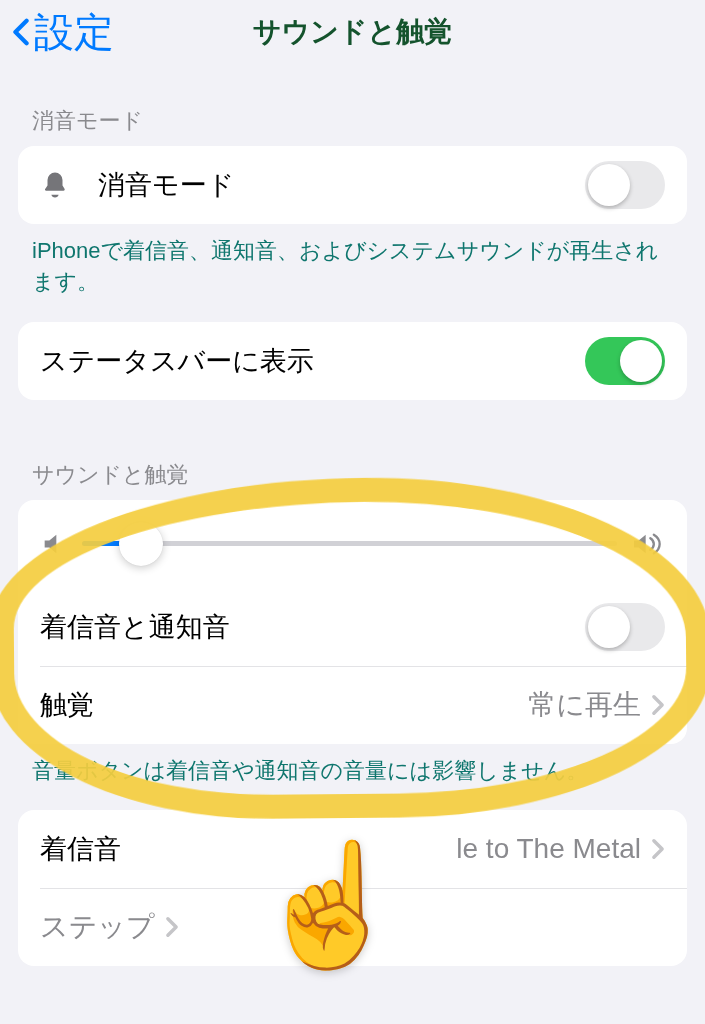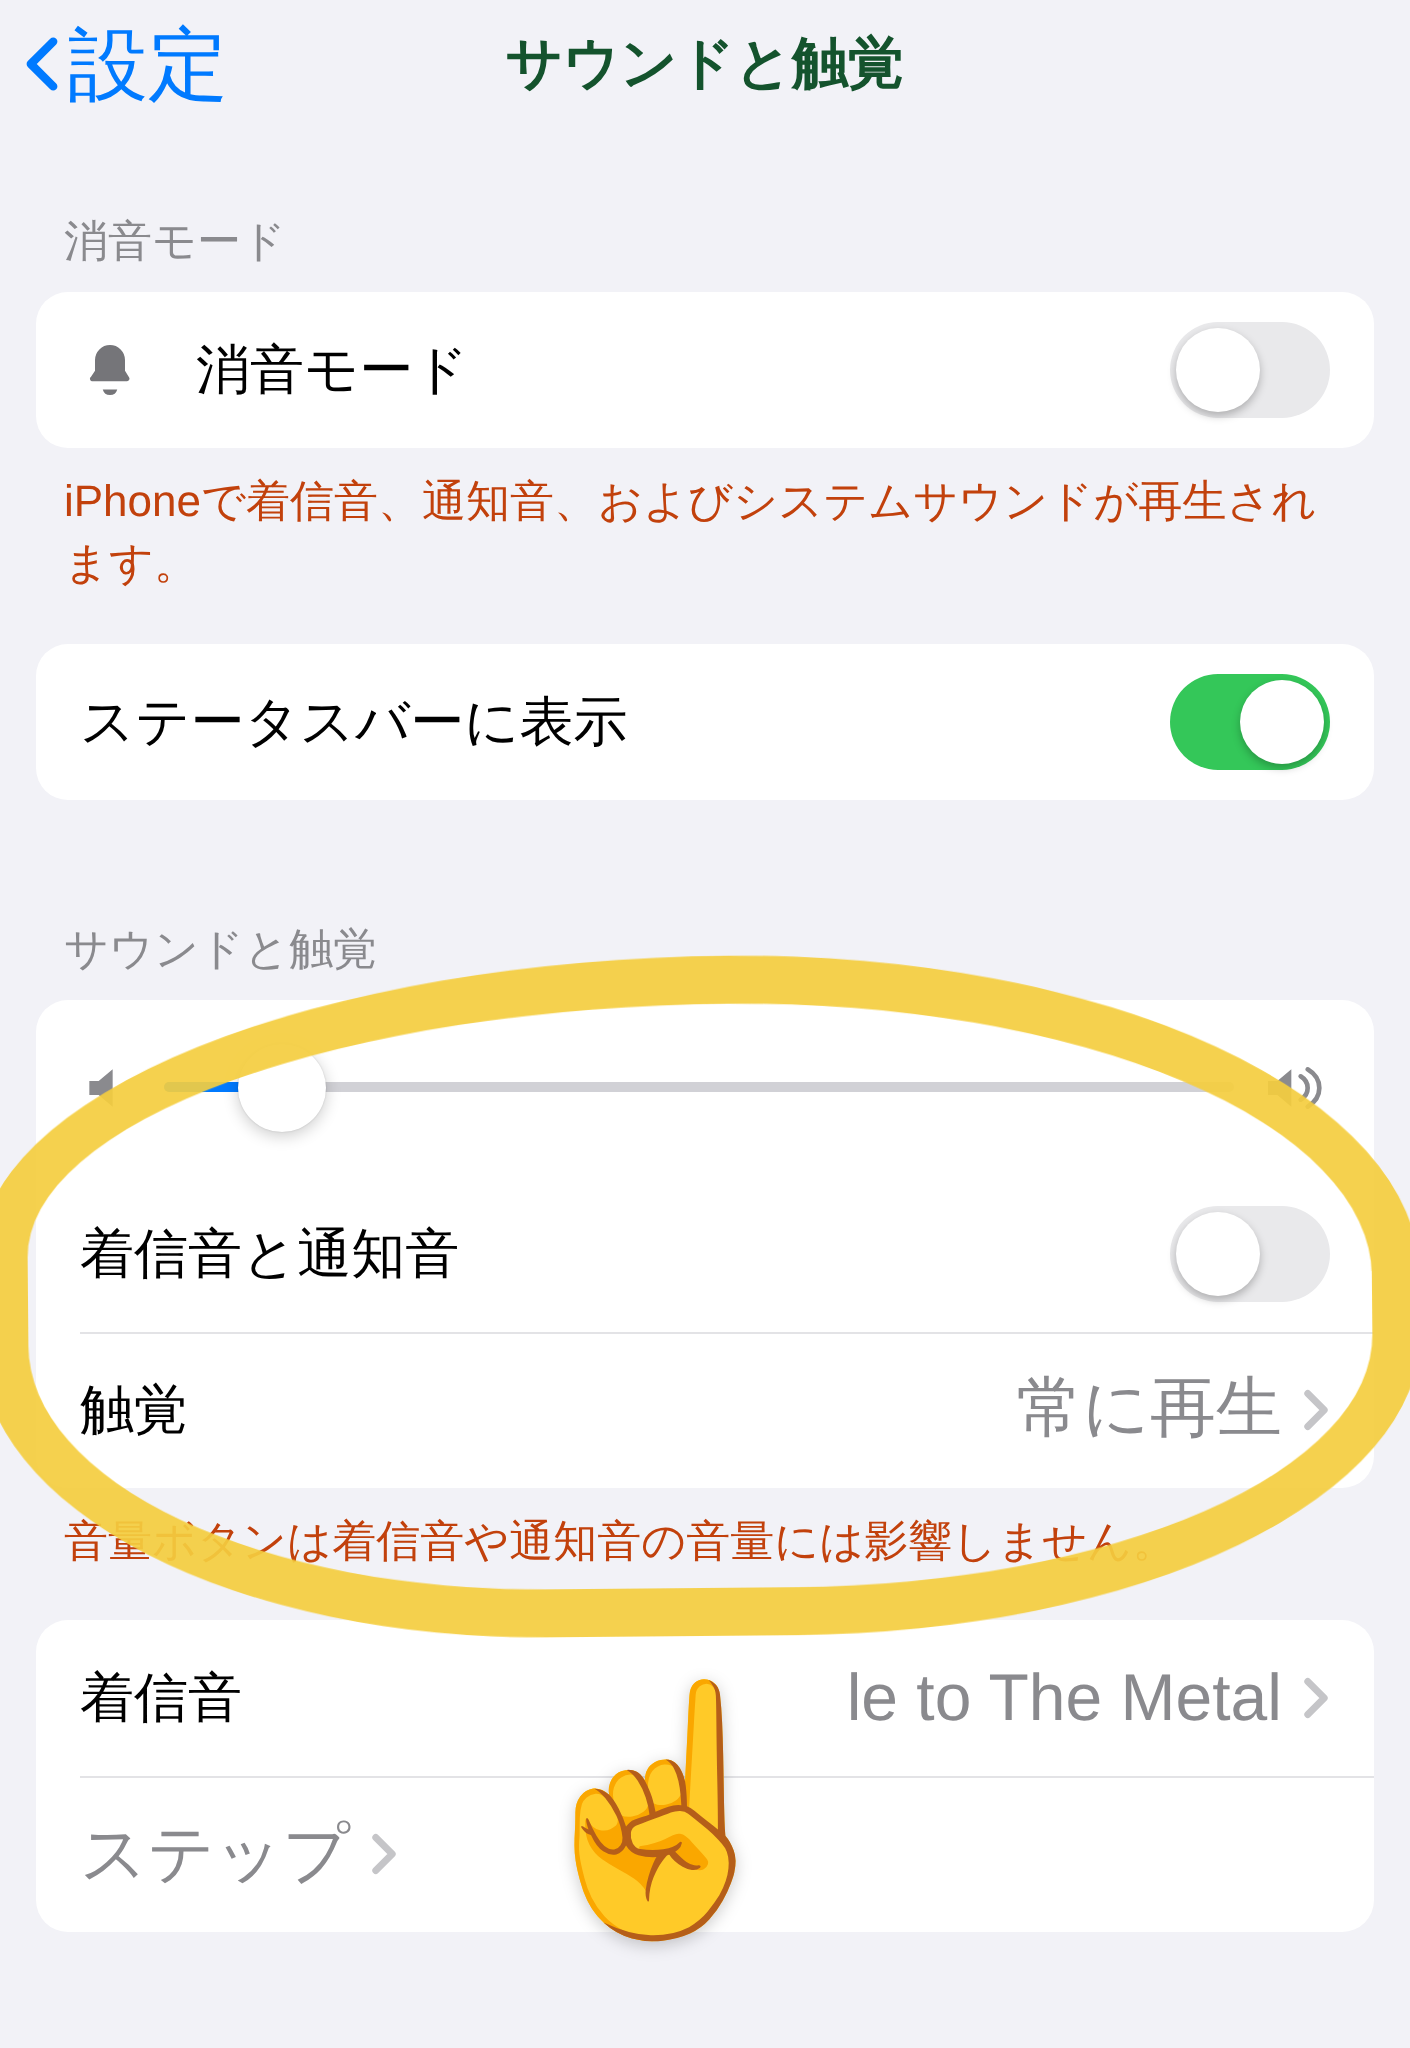--- a/index.html
+++ b/index.html
@@ -59,37 +59,37 @@
       position: relative;
     }
     .row + .row::before {
       content: "";
       position: absolute;
       top: 0; left: 22px; right: 0;
       height: 1px;
       background: #e3e3e6;
     }
     .row .label { flex: 1; }
-    .row .value { color: #8a8a8e; font-size: 33px; margin-right: 10px; }
+    .row .value { color: #8a8a8e; font-size: 28px; margin-right: 10px; }
     .bell-icon { width: 30px; height: 30px; margin-right: 28px; color: #757579; }
     .toggle {
       width: 80px; height: 48px; border-radius: 24px; position: relative;
       background: #e9e9eb;
     }
     .toggle .knob {
       position: absolute; top: 3px; left: 3px;
       width: 42px; height: 42px; border-radius: 50%;
       background: #fff; box-shadow: 0 2px 4px rgba(0,0,0,0.25);
       transition: left .2s;
     }
     .toggle.on { background: #34c759; }
     .toggle.on .knob { left: 35px; }
     .footer-text {
       padding: 12px 32px 0 32px;
-      color: #c2410c;
+      color: #0f766e;
       font-size: 22px;
       line-height: 1.4;
     }
     .slider-row {
       display: flex; align-items: center; gap: 14px;
       min-height: 88px; padding: 0 22px;
     }
     .vol-icon { width: 28px; height: 28px; color: #8a8a8e; flex-shrink: 0; }
     .vol-icon.loud { width: 34px; }
     .slider-track {

